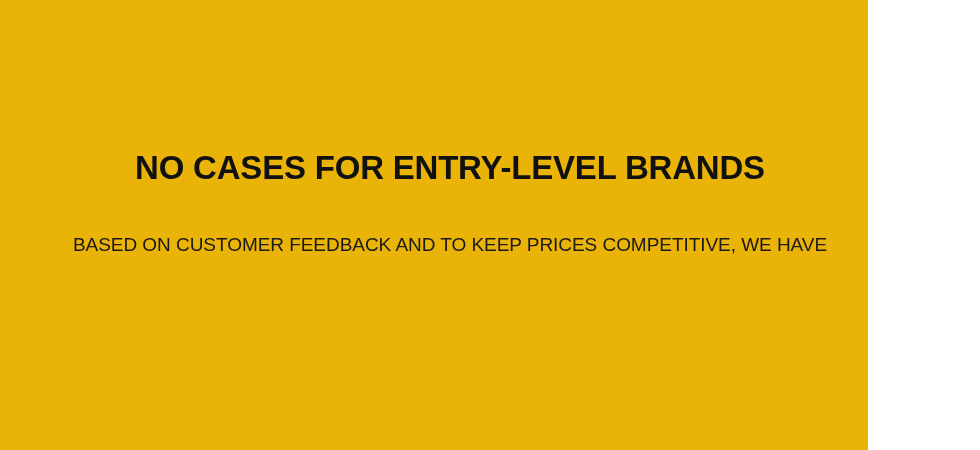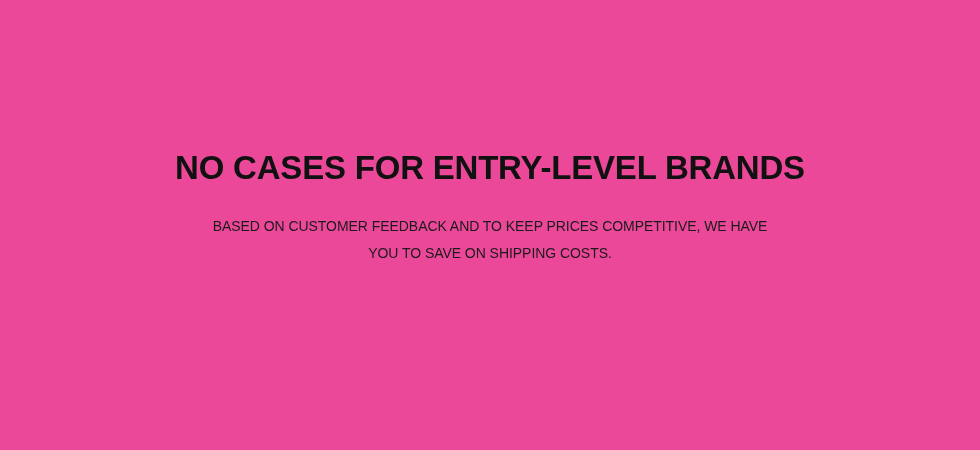--- a/index.html
+++ b/index.html
@@ -10,28 +10,28 @@
   body {
     width: 980px;
     height: 450px;
     background: #ffffff;
     font-family: "Liberation Sans", sans-serif;
     -webkit-font-smoothing: antialiased;
     overflow: hidden;
   }
 
   .notice-banner {
-    width: 980px;
+    width: 868px;
     height: 450px;
     box-sizing: border-box;
     display: flex;
     flex-direction: column;
     align-items: center;
     justify-content: flex-start;
-    background: #ec4899;
+    background: #eab308;
   }
 
   .notice-content {
     width: 900px;
     margin: 0 auto;
     text-align: center;
   }
 
   .notice-heading {
     margin: 0;
@@ -42,24 +42,24 @@
     font-weight: 700;
     letter-spacing: -0.2px;
     color: #111111;
     text-transform: uppercase;
     white-space: nowrap;
     transform: scaleX(0.97);
     transform-origin: center center;
   }
 
   .notice-body {
-    margin: 0;
+    margin: 18px;
     padding-top: 27px;
     font-family: "Liberation Sans", sans-serif;
-    font-size: 14px;
+    font-size: 19px;
     line-height: 27px;
     font-weight: 400;
     letter-spacing: -0.05px;
     color: #1a1a1a;
     text-transform: uppercase;
     max-width: 800px;
     margin-left: auto;
     margin-right: auto;
   }
 
@@ -70,17 +70,16 @@
 </head>
 <body>
 
 <div class="notice-banner">
   <div class="notice-content">
 
     <h1 class="notice-heading">NO CASES FOR ENTRY-LEVEL BRANDS</h1>
 
     <p class="notice-body">
       <span class="body-line">BASED ON CUSTOMER FEEDBACK AND TO KEEP PRICES COMPETITIVE, WE HAVE</span>
-      <span class="body-line">YOU TO SAVE ON SHIPPING COSTS.</span>
     </p>
 
   </div>
 </div>
 
 </body></html>

